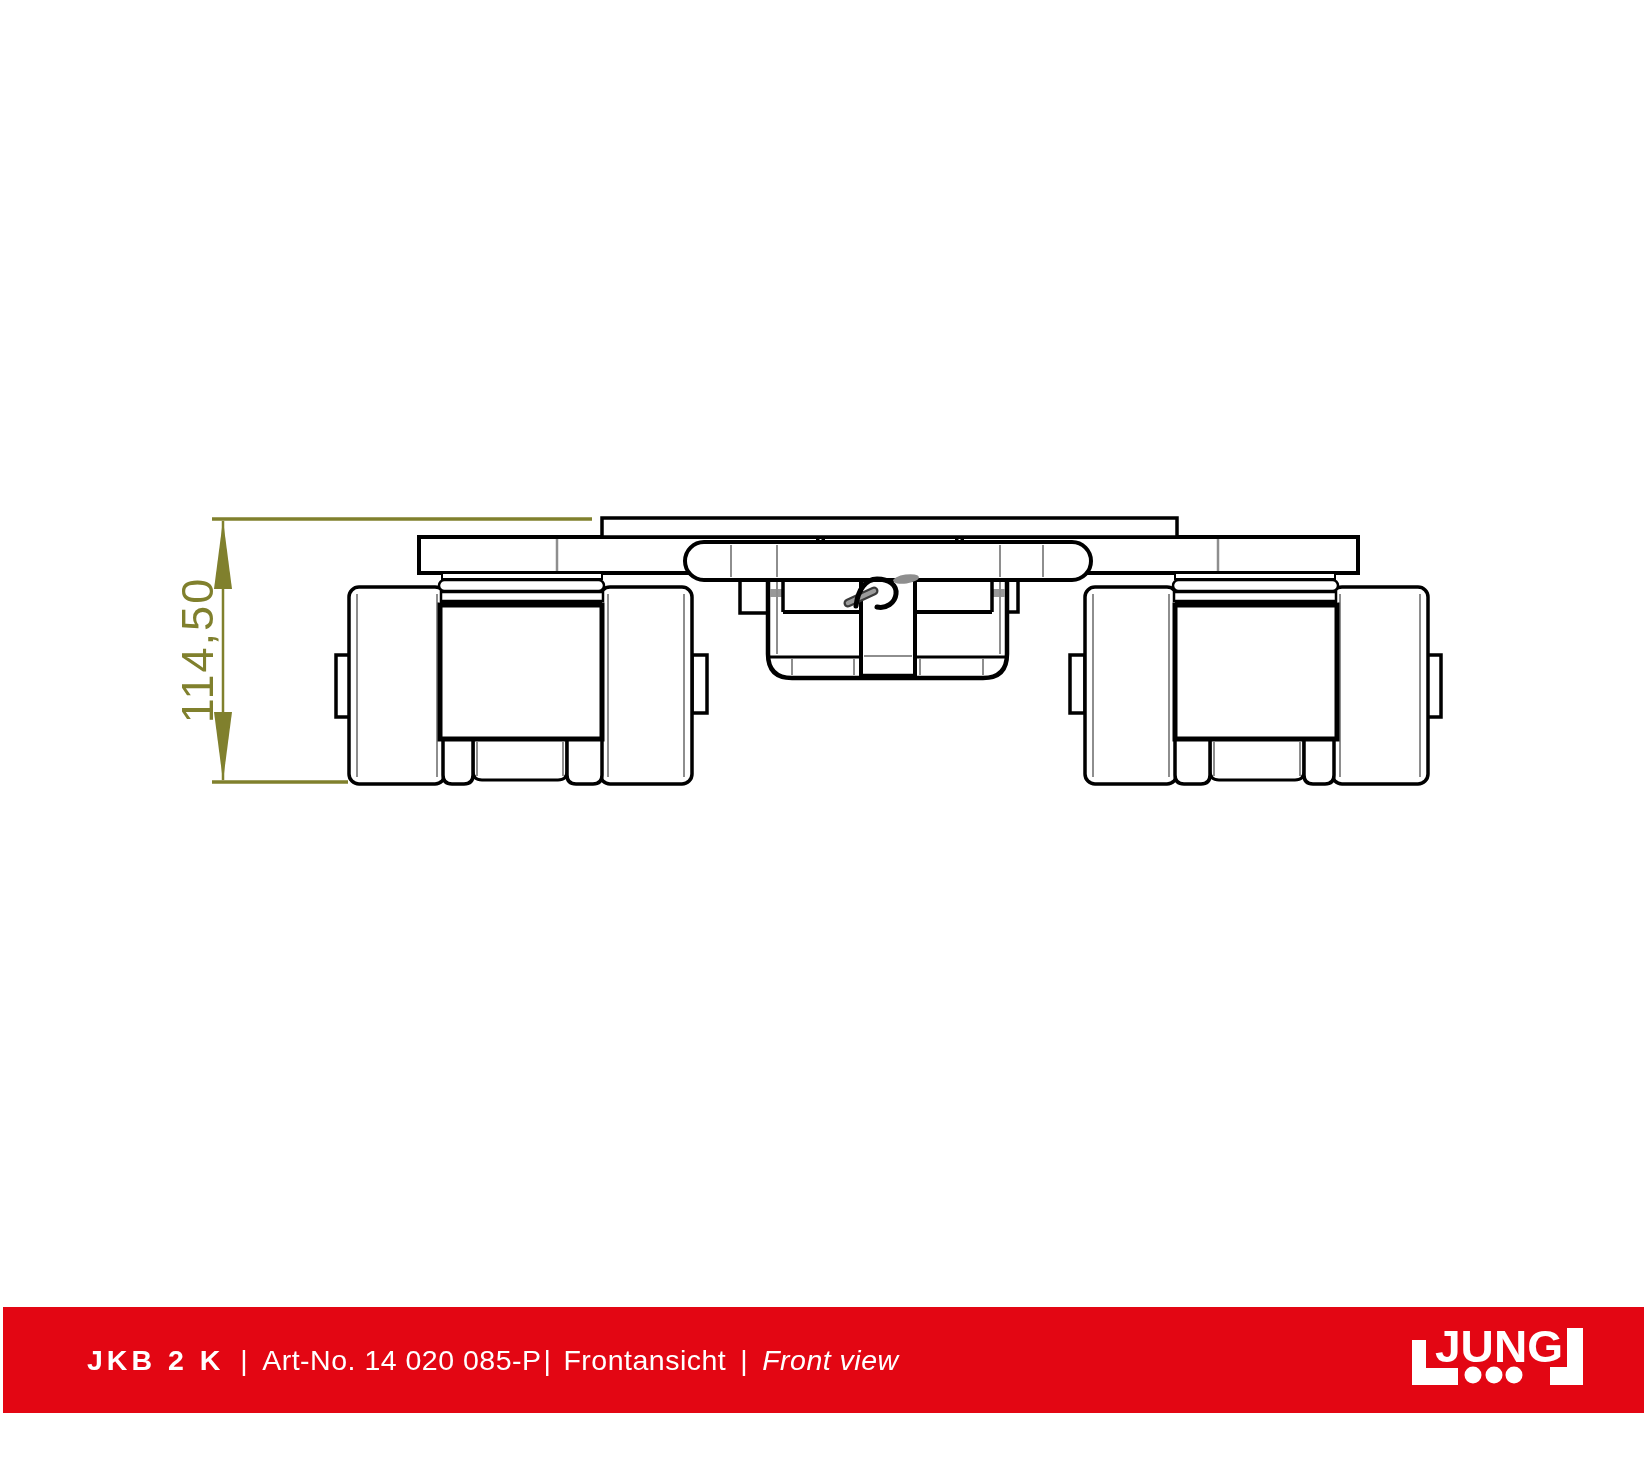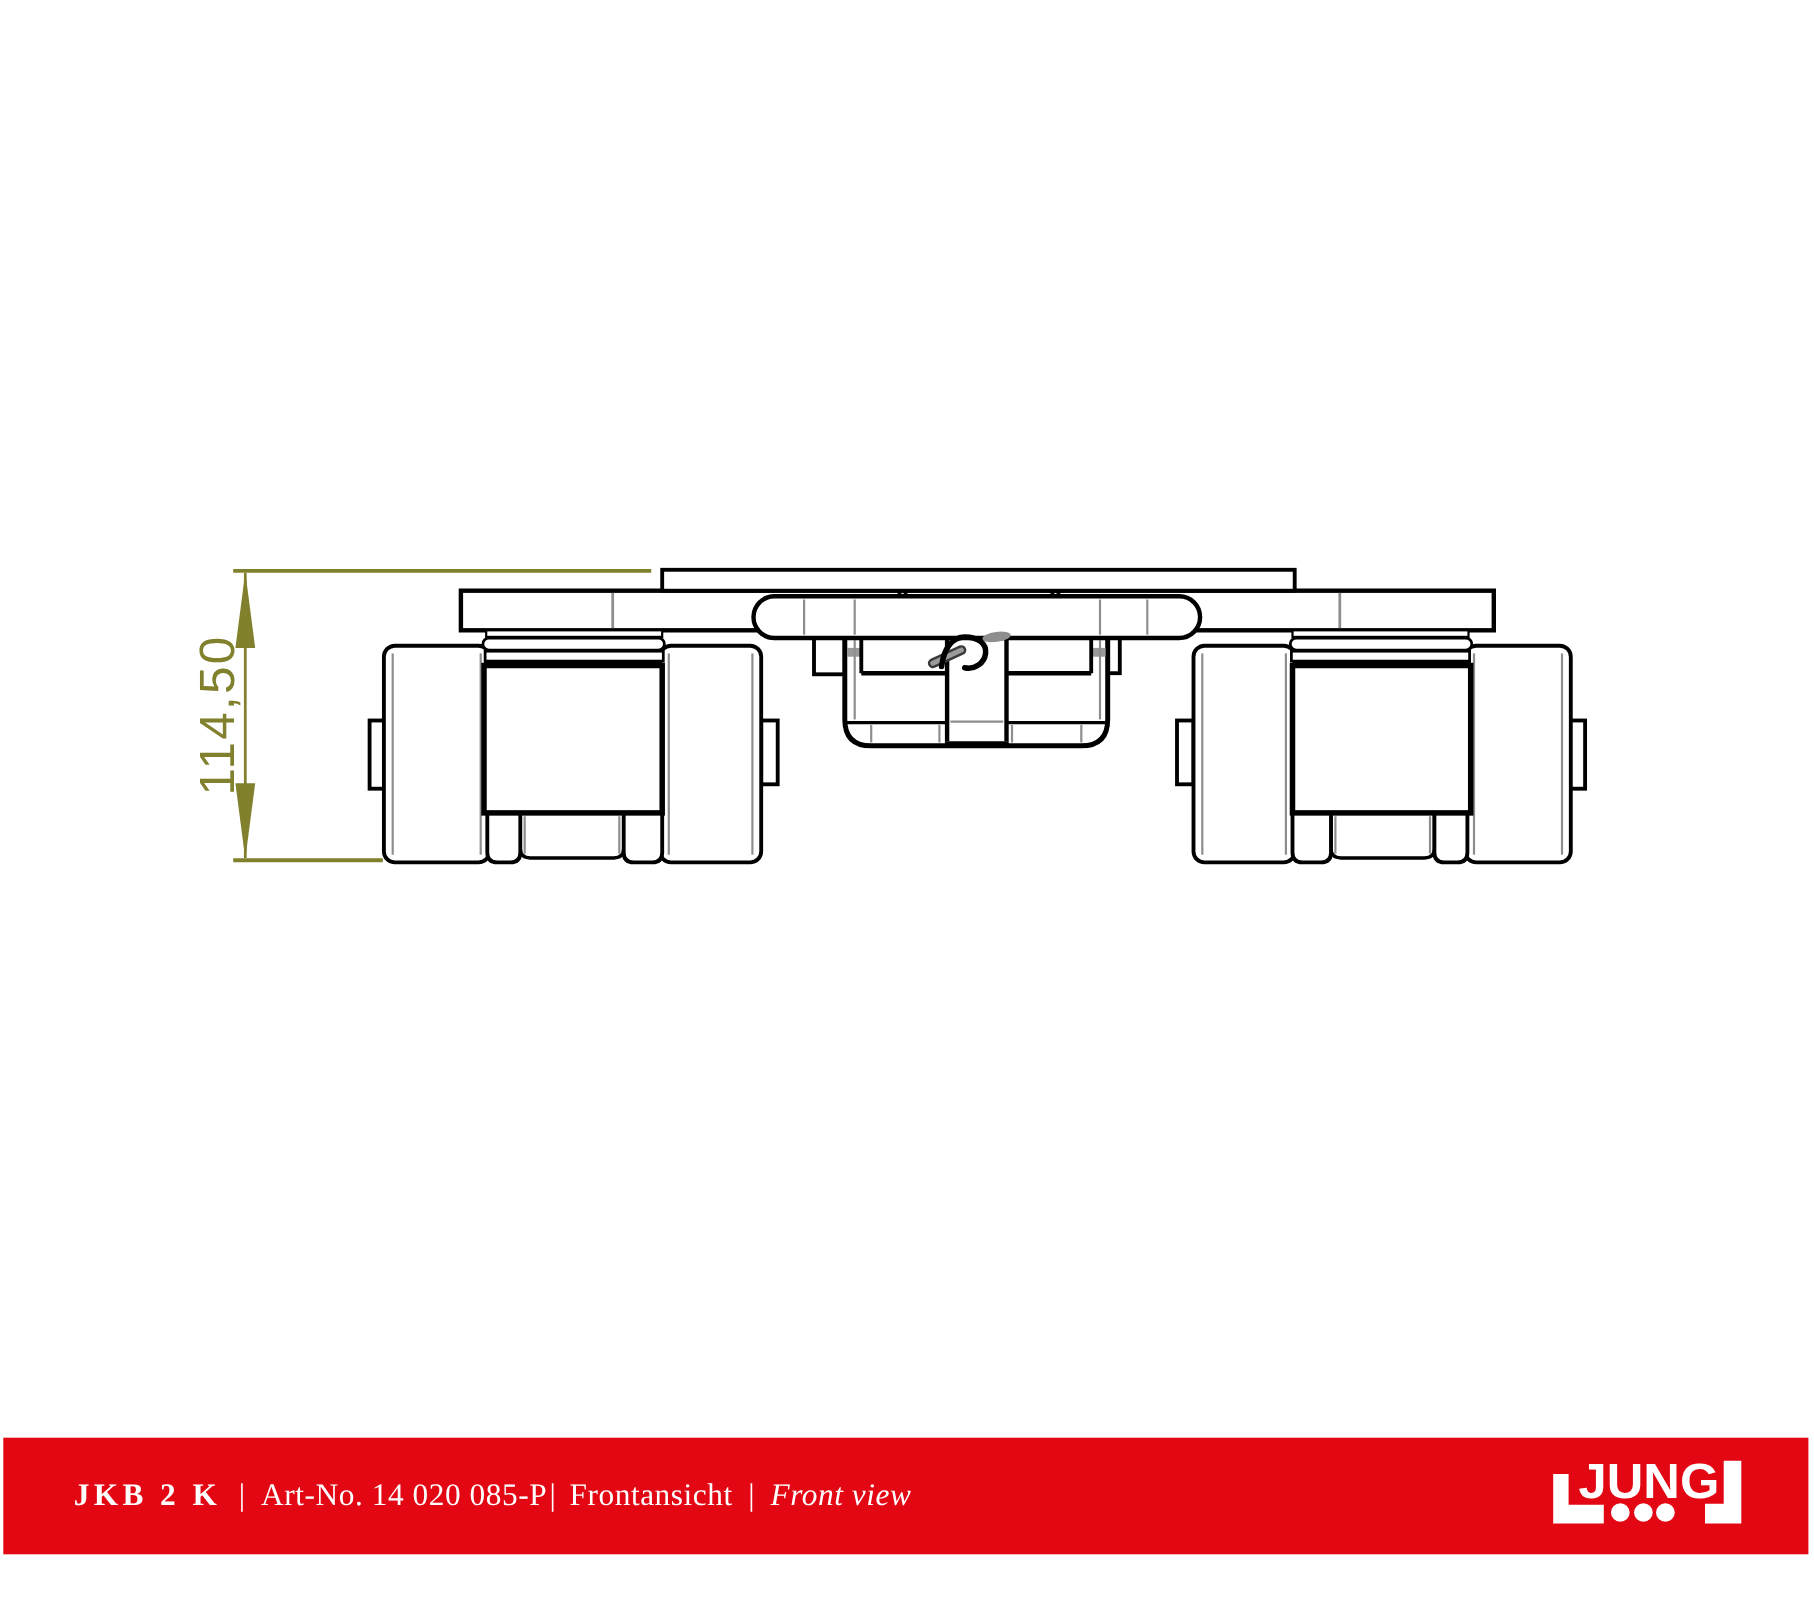--- a/index.html
+++ b/index.html
@@ -1,20 +1,20 @@
 <!DOCTYPE html>
 <html><head>
 <meta charset="utf-8">
 <style>
   html,body{margin:0;padding:0;background:#ffffff;}
   .page{position:relative;width:1649px;height:1464px;background:#ffffff;overflow:hidden;
         font-family:"Liberation Sans", sans-serif;}
   .drawing-svg{position:absolute;left:0;top:0;}
   .footer-bar{position:absolute;left:3px;top:1307px;width:1641px;height:106px;
-              background:#e30613;display:flex;align-items:center;padding-left:64px;box-sizing:border-box;font-family:Liberation Serif, serif;}
+              background:#e30613;display:flex;align-items:center;padding-left:84px;box-sizing:border-box;}
   .footer-text{color:#ffffff;font-size:28.5px;letter-spacing:0.5px;white-space:nowrap;}
   .footer-text .model{font-weight:700;letter-spacing:4px;}
   .footer-text .sep{font-weight:300;}
   .footer-text .sep1{margin:0 14px 0 16px;}
   .footer-text .sep2{margin:0 12px 0 2px;}
   .footer-text .sep3{margin:0 14px 0 14px;}
   .footer-text .light{font-weight:400;}
   .footer-text .italic{font-style:italic;}
   .logo-svg{position:absolute;left:1404px;top:1315px;}
 </style>

